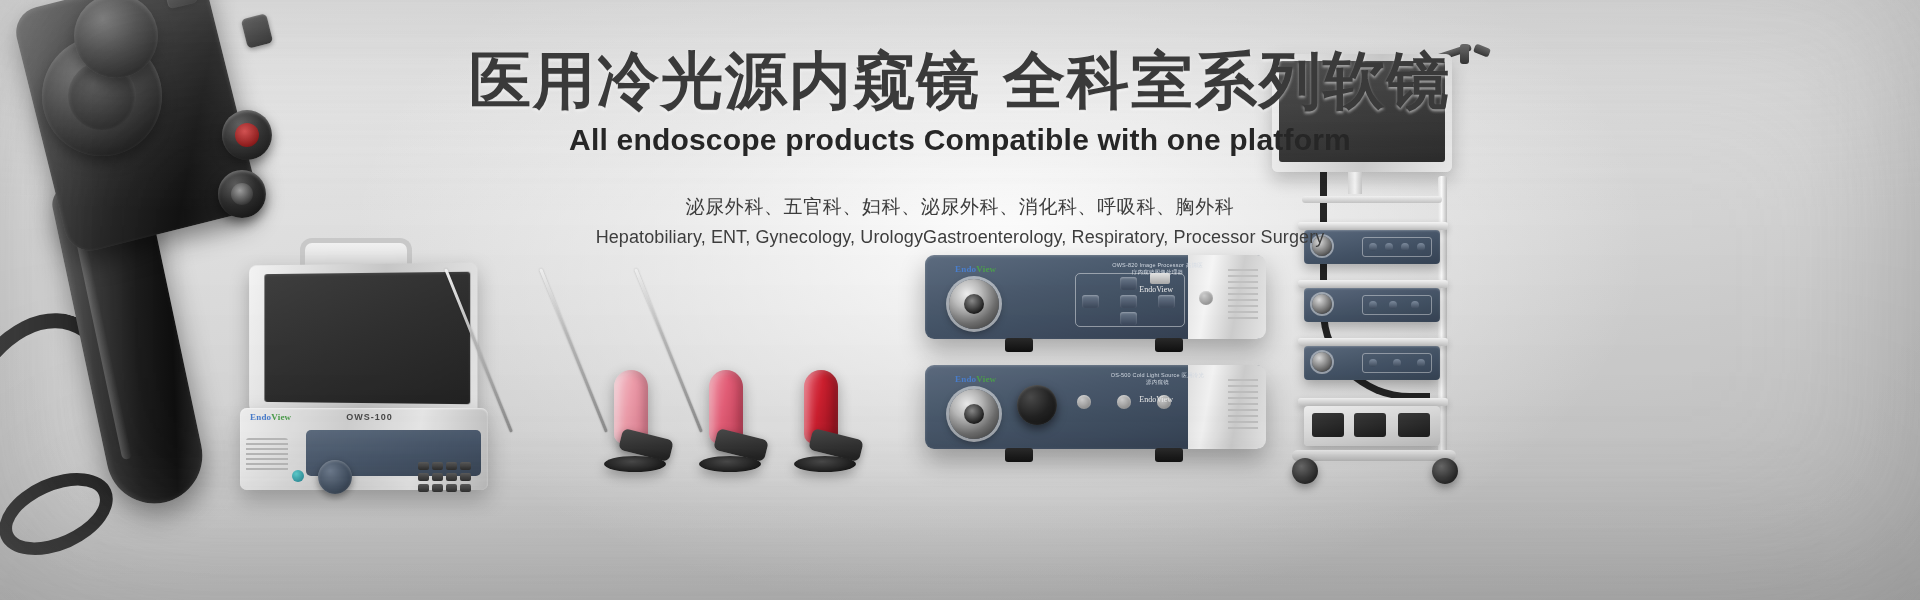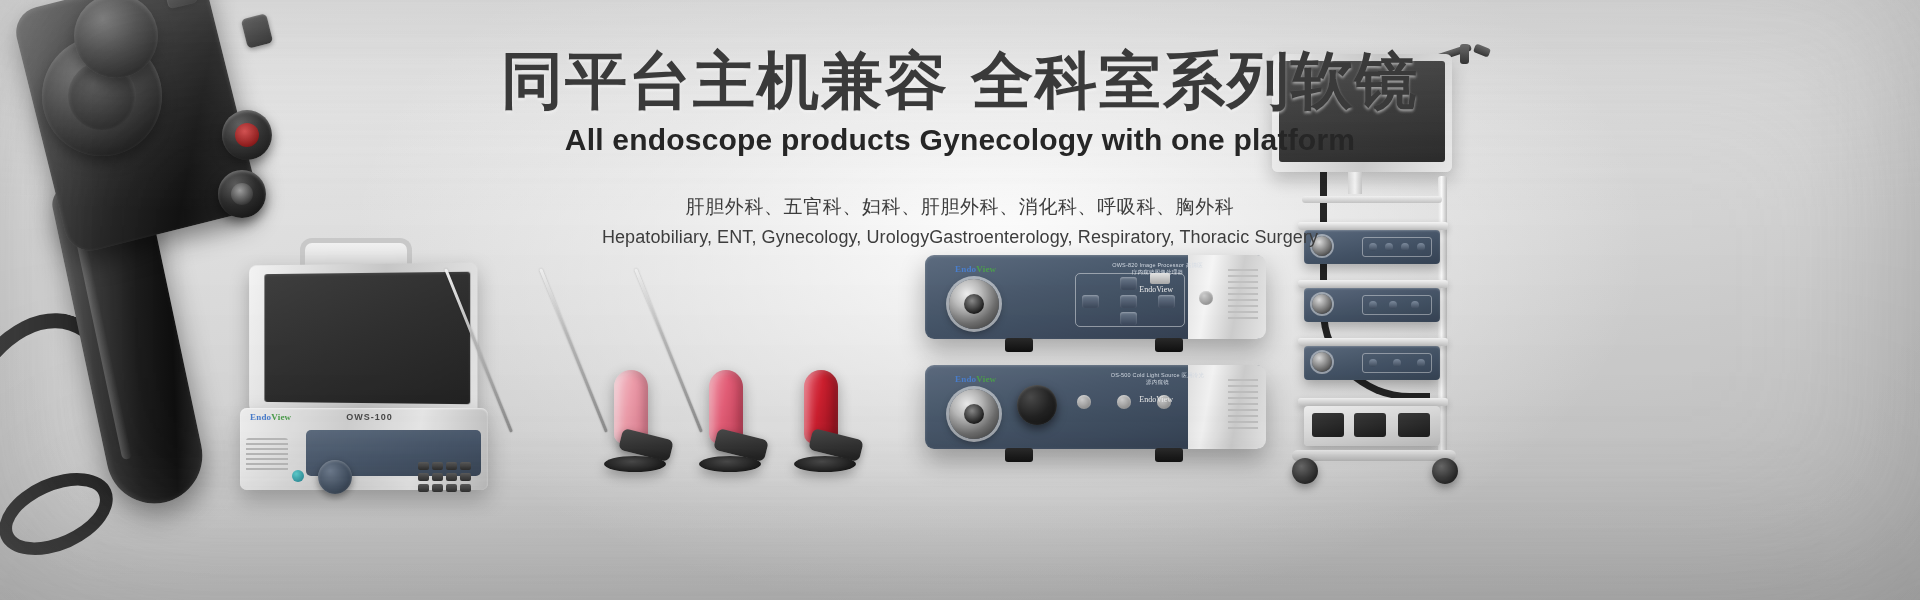--- a/index.html
+++ b/index.html
@@ -407,21 +407,21 @@
       <span class="wsq" style="left:94px;"></span>
     </div>
 
     <div class="cart-base"></div>
     <div class="caster" style="left:2px;"></div>
     <div class="caster" style="left:142px;"></div>
   </div>
 
   <div class="copy">
     <div class="headline">
-      <span>同平台主机兼容</span><span class="gap"></span><span>全科室系列软镜</span>
-    </div>
-    <div class="subhead">All endoscope products Gynecology with one platform</div>
-    <div class="spec-cn">肝胆外科、五官科、妇科、肝胆外科、消化科、呼吸科、胸外科</div>
-    <div class="spec-en">Hepatobiliary, ENT, Gynecology, UrologyGastroenterology, Respiratory, Thoracic Surgery</div>
+      <span>医用冷光源内窥镜</span><span class="gap"></span><span>全科室系列软镜</span>
+    </div>
+    <div class="subhead">All endoscope products Compatible with one platform</div>
+    <div class="spec-cn">泌尿外科、五官科、妇科、泌尿外科、消化科、呼吸科、胸外科</div>
+    <div class="spec-en">Hepatobiliary, ENT, Gynecology, UrologyGastroenterology, Respiratory, Processor Surgery</div>
   </div>
 
   <div class="vignette"></div>
 </div>
 
 </body></html>

